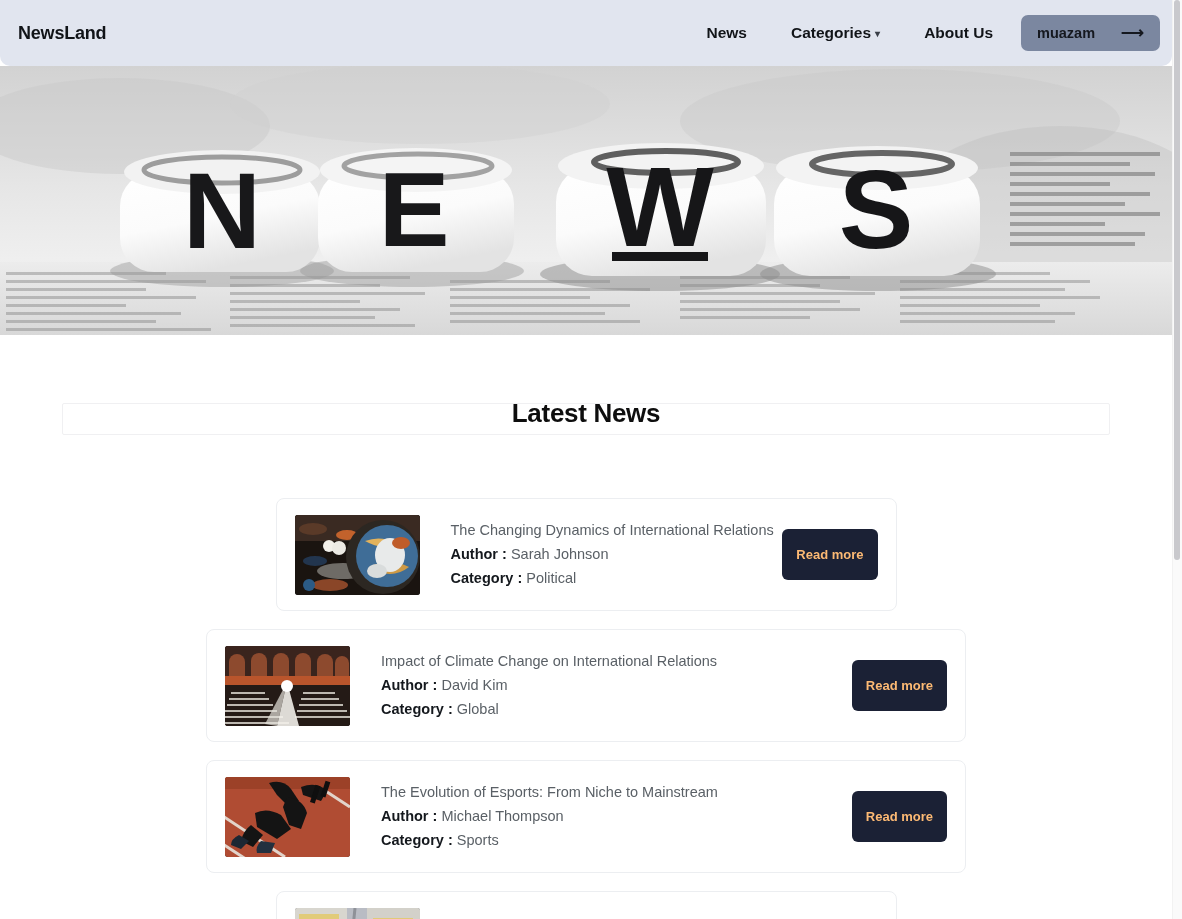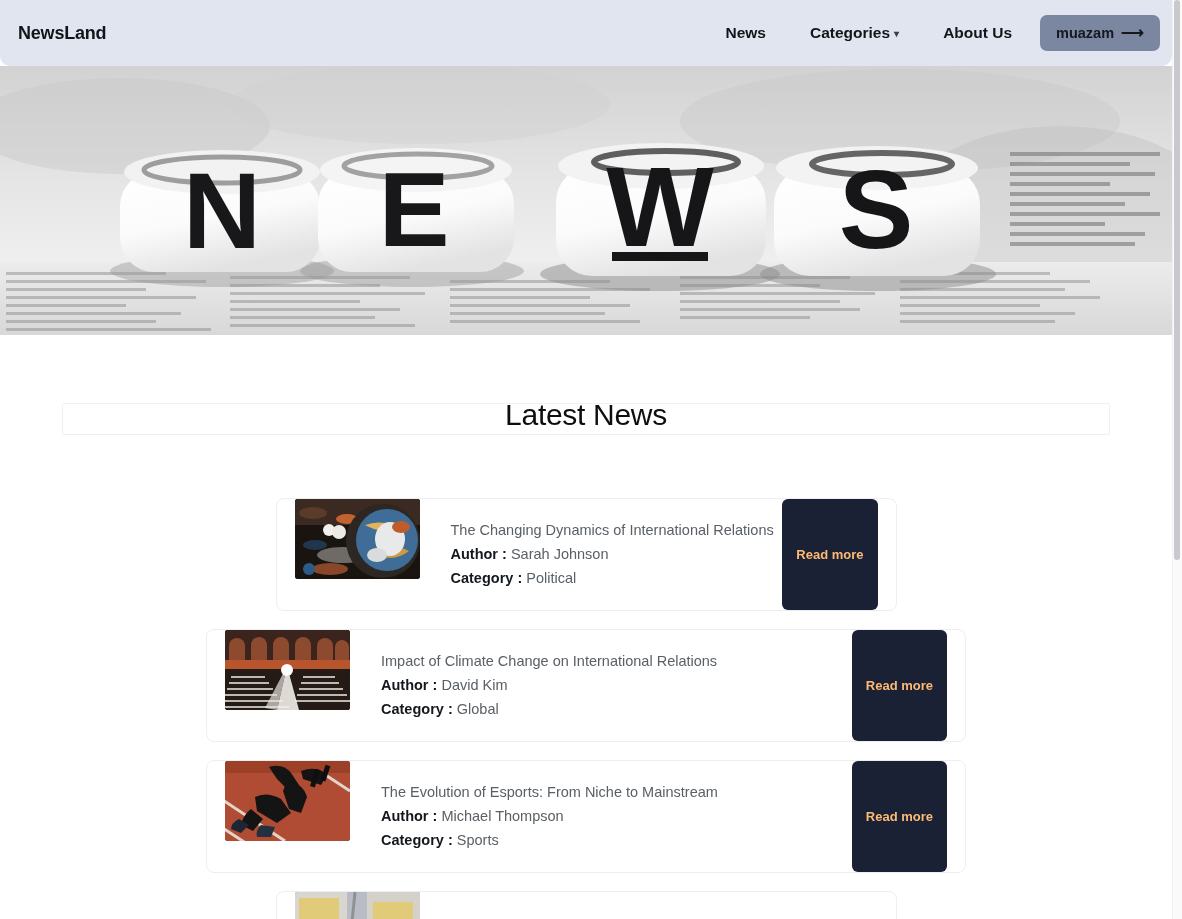--- a/index.html
+++ b/index.html
@@ -55,21 +55,21 @@
   .nav-item .caret {
     font-size: 10px;
     color: #3a3f48;
     margin-left: 4px;
     position: relative;
     top: -1px;
   }
   .user-btn {
     display: flex;
     align-items: center;
-    gap: 7px;
+    gap: 26px;
     background: #7b87a0;
     color: #15181f;
     font-size: 14.5px;
     font-weight: bold;
     border: none;
     border-radius: 7px;
     padding: 10px 16px;
     margin-left: 6px;
     cursor: pointer;
     font-family: "Liberation Sans", sans-serif;
@@ -96,37 +96,38 @@
     height: 32px;
     border: 1px solid #f0f0f2;
     border-radius: 2px;
   }
   .latest-title {
     position: absolute;
     top: 398px;
     left: 0;
     width: 1172px;
     text-align: center;
-    font-size: 30px;
-    font-weight: normal;
+    font-size: 26px;
+    font-weight: bold;
     color: #0e0e0e;
     letter-spacing: -0.3px;
   }
 
   
   .cards { position: absolute; top: 498px; left: 0; width: 1172px; }
 
   .card {
     position: relative;
     margin: 0 auto 18px auto;
     background: #ffffff;
     border: 1px solid #eceef1;
     border-radius: 8px;
     height: 113px;
     display: flex;
+    align-items: center;
     padding: 0 18px;
   }
   .card.w1 { width: 621px; }
   .card.w2 { width: 760px; }
 
   .thumb {
     width: 125px;
     height: 80px;
     border-radius: 3px;
     overflow: hidden;

